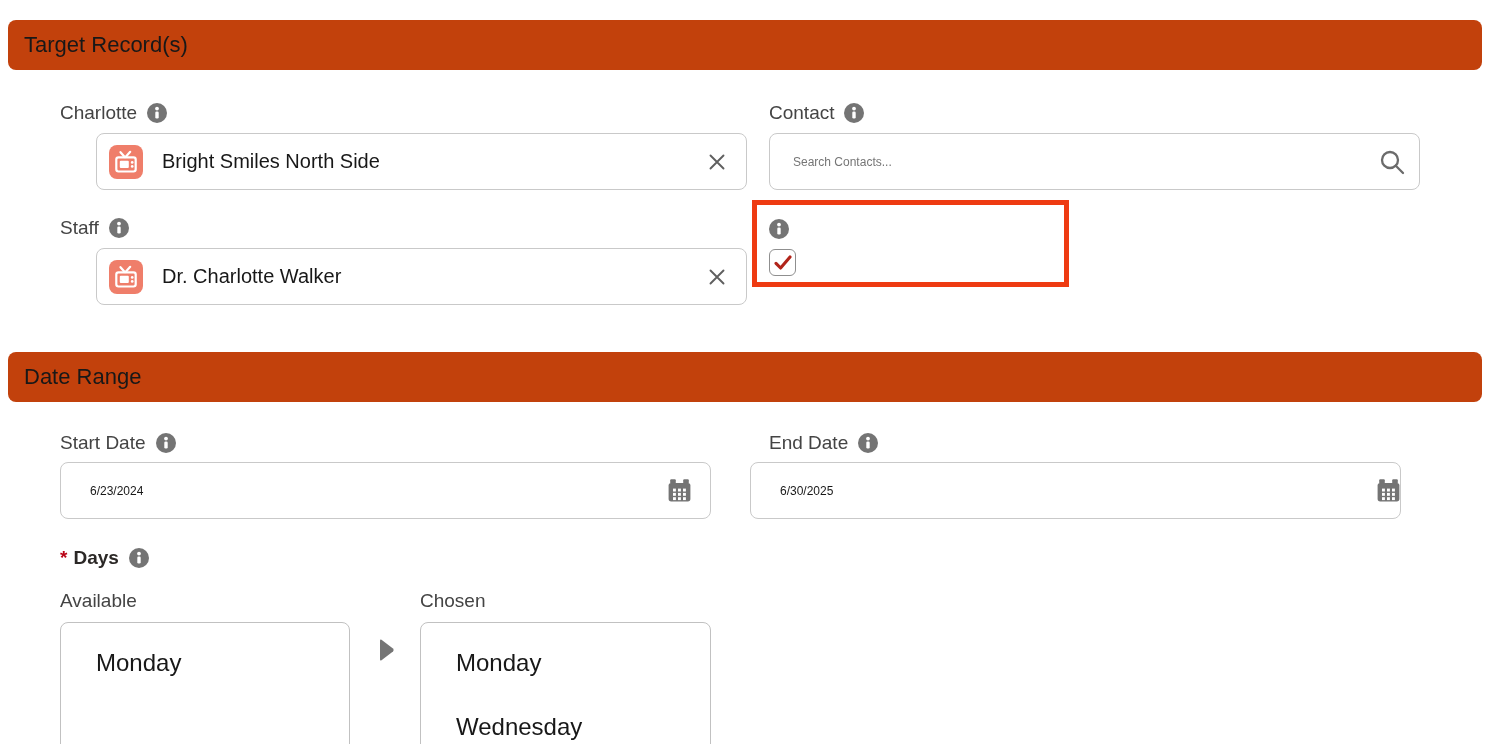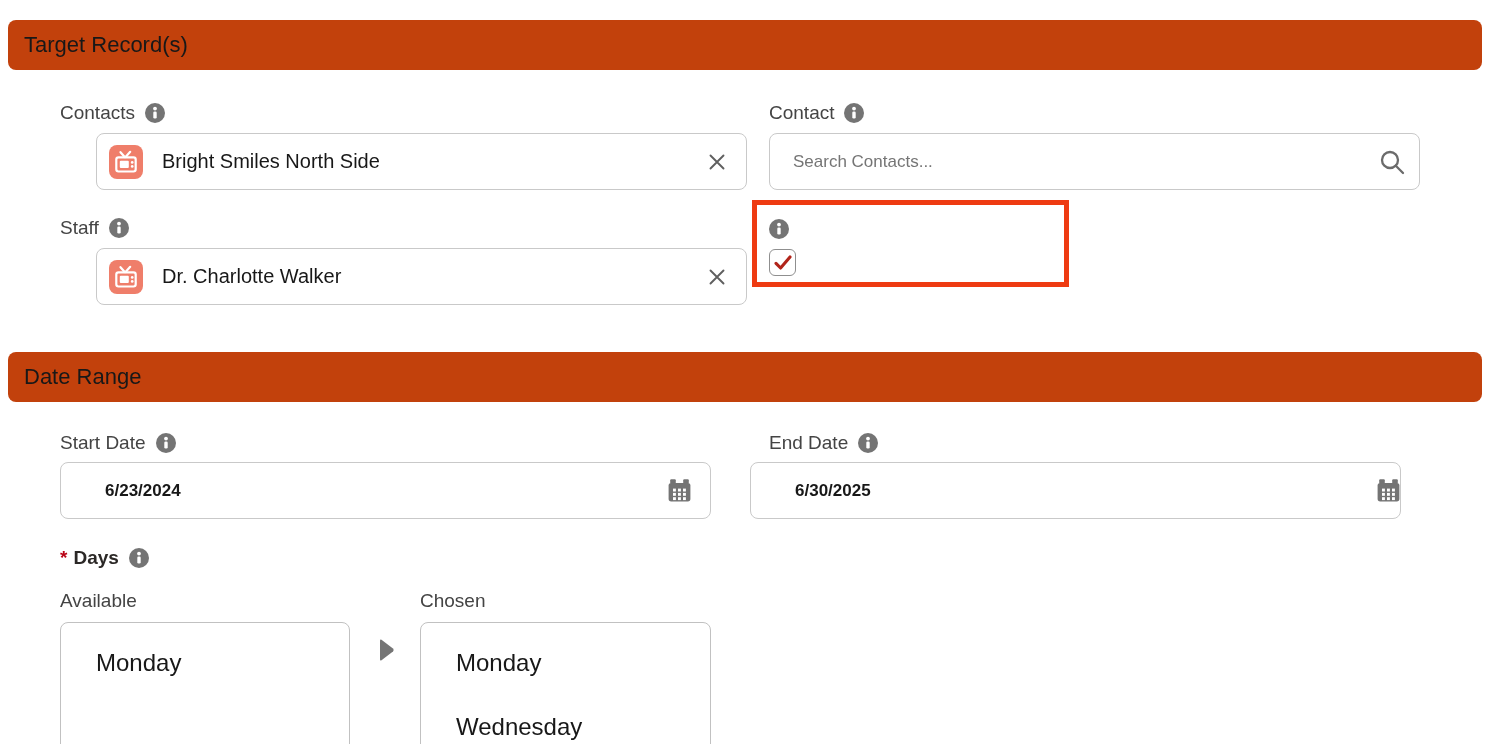--- a/index.html
+++ b/index.html
@@ -34,24 +34,24 @@
   .record-icon { width: 34px; height: 34px; margin-left: 12px; flex: 0 0 auto; display: flex; }
   .pill-text { margin-left: 19px; font-size: 20px; color: #181818; white-space: nowrap; }
   .remove-btn {
     margin-left: auto; margin-right: 14px;
     background: none; border: none; padding: 4px; cursor: pointer;
     display: flex; align-items: center; justify-content: center;
   }
   input.text-input {
     position: absolute; width: 651px; height: 57px;
     border: 1px solid #c9c9c9; border-radius: 8px; background: #fff;
-    font-family: "Liberation Sans", sans-serif; font-size: 17px; color: #181818;
+    font-family: "Liberation Sans", sans-serif; font-size: 12px; color: #181818;
     padding: 0 58px 0 23px; outline: none;
   }
-  input.date-input { padding-left: 44px; font-weight: bold; }
+  input.date-input { padding-left: 29px; }
   input.text-input::placeholder { color: #757575; opacity: 1; }
   .input-icon { position: absolute; display: flex; cursor: pointer; background: none; border: none; padding: 0; }
   .annotation-box {
     position: absolute; left: 752px; top: 200px; width: 317px; height: 87px;
     border: 5px solid #ee3b12; background: transparent; pointer-events: none;
   }
   .checkbox {
     position: absolute; left: 769px; top: 249px; width: 27px; height: 27px;
     background: #fff; border: 1px solid #8f8f8f; border-radius: 6px;
     display: flex; align-items: center; justify-content: center; cursor: pointer;
@@ -82,21 +82,21 @@
       <rect x="8.3" y="8.4" width="3.4" height="7.2" rx="1.3" fill="#ffffff"></rect>
     </g>
   </defs>
 </svg>
 
 <div class="section-bar" style="top:20px">
   <span>Target Record(s)</span>
 </div>
 
 <div class="label-row" style="left:60px; top:101px">
-  <span class="lbl">Contacts</span>
+  <span class="lbl">Charlotte</span>
   <span class="info">
       <svg width="20" height="20" viewBox="0 0 20 20">
         <use href="#ico-info"></use>
       </svg>
     </span>
 </div>
 <div class="field-box" style="left:60px; top:133px">
   <span class="record-icon">
     <svg width="34" height="34" viewBox="0 0 34 34">
       <rect width="34" height="34" rx="8" fill="#ef7e6a"></rect>

